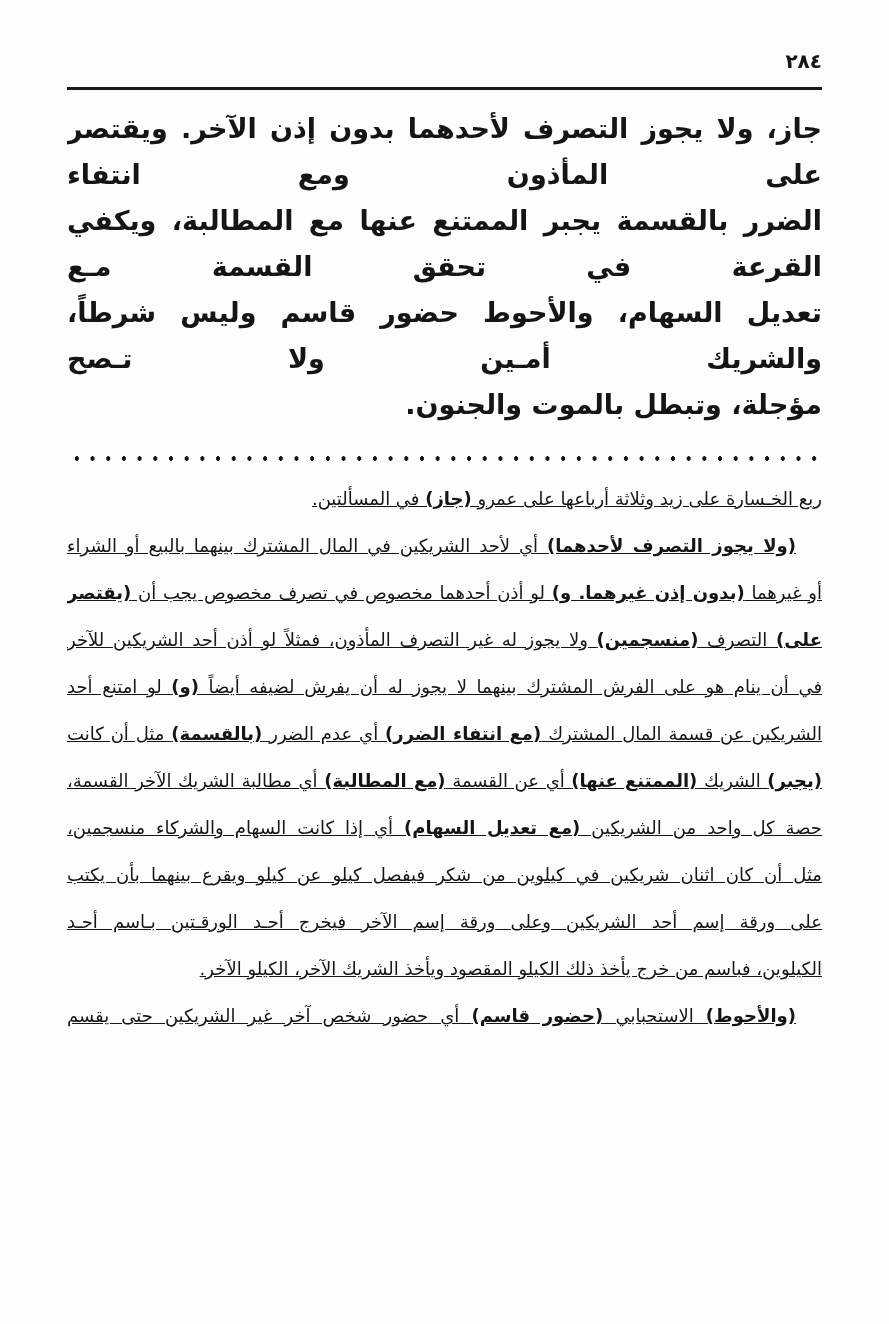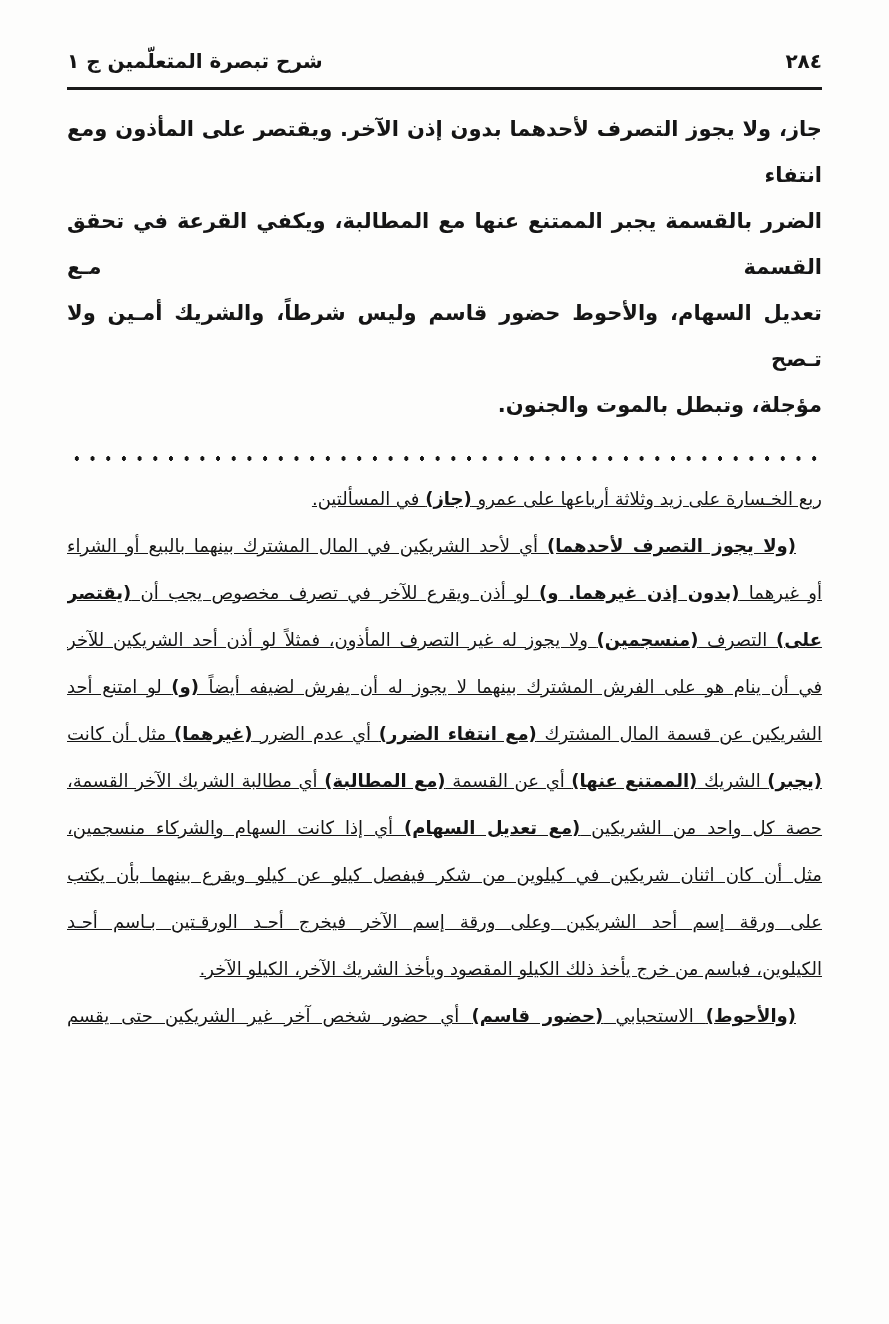--- a/index.html
+++ b/index.html
@@ -22,21 +22,21 @@
     border-bottom: 3px solid #1a1a1a;
     padding-bottom: 11px;
     font-weight: 700;
     font-size: 20px;
     line-height: 30px;
   }
   .pagenum { letter-spacing: 1px; }
   .matn {
     margin-top: 16px;
     font-weight: 700;
-    font-size: 21px;
+    font-size: 27px;
   }
   .matn .tline { line-height: 46px; }
   .tline {
     text-align: justify;
     text-align-last: justify;
     overflow: hidden;
   }
   .tline.lend { text-align-last: right; }
   .tline.lindent { padding-right: 26px; }
   .dots {
@@ -55,39 +55,38 @@
   .commentary .tline { line-height: 47px; }
   .b { font-weight: 700; }
 </style>
 </head>
 <body>
 
 <div class="page">
 
   <div class="header">
     <div class="pagenum">٢٨٤</div>
-    <div class="title">شرح تبصرة المتعلّمين ج ١</div>
   </div>
 
   <div class="matn">
       <div class="tline"><span>جاز، ولا يجوز التصرف لأحدهما بدون إذن الآخر. ويقتصر على المأذون ومع انتفاء</span></div>
       <div class="tline"><span>الضرر بالقسمة يجبر الممتنع عنها مع المطالبة، ويكفي القرعة في تحقق القسمة مـع</span></div>
       <div class="tline"><span>تعديل السهام، والأحوط حضور قاسم وليس شرطاً، والشريك أمـين ولا تـصح</span></div>
       <div class="tline lend"><span>مؤجلة، وتبطل بالموت والجنون.</span></div>
     </div>
 
   <div class="dots"></div>
 
   <div class="commentary">
       <div class="tline lend"><span>ربع الخـسارة على زيد وثلاثة أرباعها على عمرو </span><span class="b">(جاز)</span><span> في المسألتين.</span></div>
       <div class="tline lindent"><span class="b">(ولا يجوز التصرف لأحدهما)</span><span> أي لأحد الشريكين في المال المشترك بينهما بالبيع أو الشراء</span></div>
-      <div class="tline"><span>أو غيرهما </span><span class="b">(بدون إذن غيرهما. و)</span><span> لو أذن ويقرع للآخر في تصرف مخصوص يجب أن </span><span class="b">(يقتصر</span></div>
+      <div class="tline"><span>أو غيرهما </span><span class="b">(بدون إذن غيرهما. و)</span><span> لو أذن أحدهما مخصوص في تصرف مخصوص يجب أن </span><span class="b">(يقتصر</span></div>
       <div class="tline"><span class="b">على)</span><span> التصرف </span><span class="b">(منسجمين)</span><span> ولا يجوز له غير التصرف المأذون، فمثلاً لو أذن أحد الشريكين للآخر</span></div>
       <div class="tline"><span>في أن ينام هو على الفرش المشترك بينهما لا يجوز له أن يفرش لضيفه أيضاً </span><span class="b">(و)</span><span> لو امتنع أحد</span></div>
-      <div class="tline"><span>الشريكين عن قسمة المال المشترك </span><span class="b">(مع انتفاء الضرر)</span><span> أي عدم الضرر </span><span class="b">(غيرهما)</span><span> مثل أن كانت</span></div>
+      <div class="tline"><span>الشريكين عن قسمة المال المشترك </span><span class="b">(مع انتفاء الضرر)</span><span> أي عدم الضرر </span><span class="b">(بالقسمة)</span><span> مثل أن كانت</span></div>
       <div class="tline"><span class="b">(يجبر)</span><span> الشريك </span><span class="b">(الممتنع عنها)</span><span> أي عن القسمة </span><span class="b">(مع المطالبة)</span><span> أي مطالبة الشريك الآخر القسمة،</span></div>
       <div class="tline"><span>حصة كل واحد من الشريكين </span><span class="b">(مع تعديل السهام)</span><span> أي إذا كانت السهام والشركاء منسجمين،</span></div>
       <div class="tline"><span>مثل أن كان اثنان شريكين في كيلوين من شكر فيفصل كيلو عن كيلو ويقرع بينهما بأن يكتب</span></div>
       <div class="tline"><span>على ورقة إسم أحد الشريكين وعلى ورقة إسم الآخر فيخرج أحـد الورقـتين بـاسم أحـد</span></div>
       <div class="tline lend"><span>الكيلوين، فباسم من خرج يأخذ ذلك الكيلو المقصود ويأخذ الشريك الآخر، الكيلو الآخر.</span></div>
       <div class="tline lindent"><span class="b">(والأحوط)</span><span> الاستحبابي </span><span class="b">(حضور قاسم)</span><span> أي حضور شخص آخر غير الشريكين حتى يقسم</span></div>
       <div class="tline"></div>
     </div>
 
 </div>

